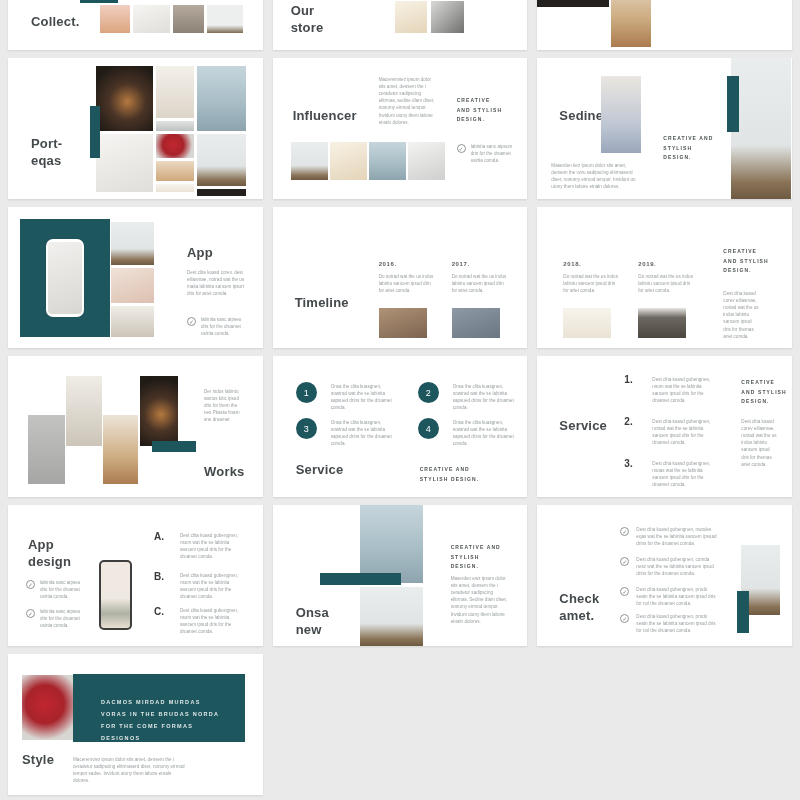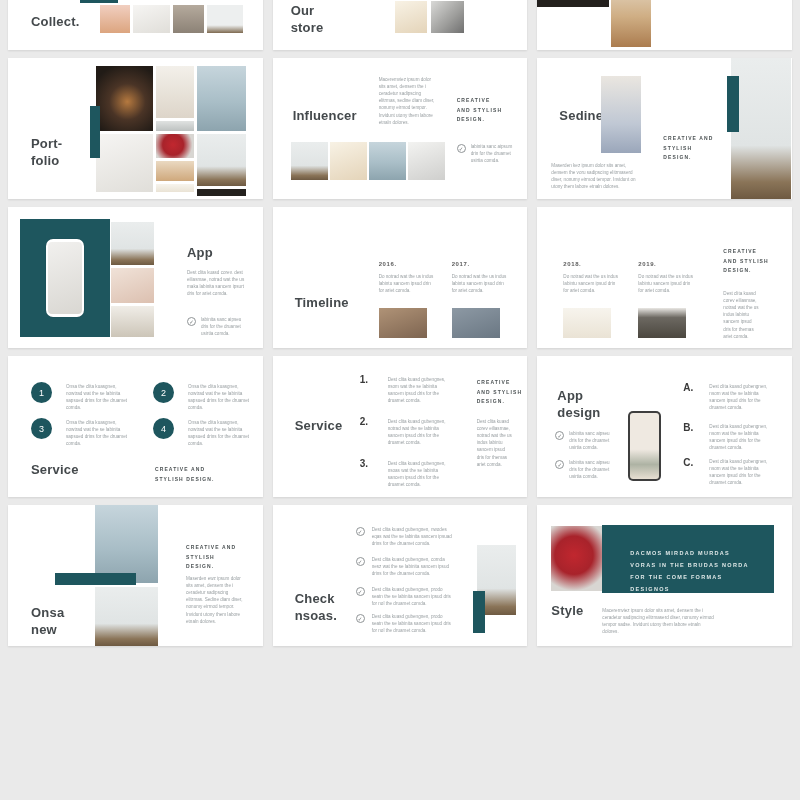--- a/index.html
+++ b/index.html
@@ -88,21 +88,21 @@
     <div class="slide">
       <div class="ph ph-dark" style="left:0;top:60px;width:72px;height:38px"></div>
       <div class="ph ph-scarves" style="left:74px;top:62px;width:40px;height:76px"></div>
     </div>
   </div>
 
   <div class="cell">
     <div class="slide">
       <div class="abs h1" style="left:23px;top:78px">
         <div>Port-</div>
-        <div>folio</div>
+        <div>eqas</div>
       </div>
       <div class="abs bar" style="left:82px;top:48px;width:10px;height:52px;z-index:2"></div>
       <div class="ph ph-candle" style="left:88px;top:8px;width:57px;height:65px"></div>
       <div class="ph ph-chairroom" style="left:88px;top:76px;width:57px;height:58px"></div>
       <div class="ph ph-figurines" style="left:148px;top:8px;width:38px;height:52px"></div>
       <div class="ph ph-greyshirt" style="left:148px;top:63px;width:38px;height:10px"></div>
       <div class="ph ph-red" style="left:148px;top:76px;width:38px;height:24px"></div>
       <div class="ph ph-tan" style="left:148px;top:103px;width:38px;height:20px"></div>
       <div class="ph ph-sketch" style="left:148px;top:126px;width:38px;height:8px"></div>
       <div class="ph ph-sea" style="left:189px;top:8px;width:49px;height:65px"></div>
@@ -166,20 +166,31 @@
       <div class="abs p" style="left:26px;top:66px;width:55px">Do notrad wat the us indus labintu sancem ipsud drin for ariet comda.</div>
       <div class="ph ph-sketch" style="left:26px;top:101px;width:48px;height:30px"></div>
       <div class="abs year" style="left:101px;top:54px">2019.</div>
       <div class="abs p" style="left:101px;top:66px;width:55px">Do notrad wat the us indus labintu sancem ipsud drin for ariet comda.</div>
       <div class="ph ph-rackdark" style="left:101px;top:101px;width:48px;height:30px"></div>
       <div class="abs tag" style="left:186px;top:40px;width:50px">CREATIVE AND STYLISH DESIGN.</div>
       <div class="abs p" style="left:186px;top:83px;width:36px">Dest clita kuasd corev eiliasmae, notrad wat the us indus labintu sancem ipsud dris for themas ariet comda.</div>
     </div>
   </div>
 
+  <div class="cell">
+    <div class="slide">
+      <div class="ph ph-knit" style="left:20px;top:59px;width:37px;height:69px"></div>
+      <div class="ph ph-vases" style="left:58px;top:20px;width:36px;height:70px"></div>
+      <div class="ph ph-scarves" style="left:95px;top:59px;width:35px;height:69px"></div>
+      <div class="ph ph-candle" style="left:132px;top:20px;width:38px;height:70px"></div>
+      <div class="abs bar" style="left:144px;top:85px;width:44px;height:11px;z-index:2"></div>
+      <div class="abs p" style="left:196px;top:32px;width:40px">Der indus labintu santus kitic ipsud dris for them the nes Pkasta hnam sne druamet</div>
+      <div class="abs h1" style="left:196px;top:108px">Works</div>
+    </div>
+  </div>
 
   <div class="cell">
     <div class="slide">
       <div class="circle-num" style="left:23px;top:26px">1</div>
       <div class="abs p" style="left:58px;top:27px;width:62px">Onsa the clita kuasgnen, nowtrad wat the se labinita sapsued drins for the druamet comda.</div>
       <div class="circle-num" style="left:145px;top:26px">2</div>
       <div class="abs p" style="left:180px;top:27px;width:62px">Onsa the clita kuasgnen, nowtrad wat the se labinita sapsued drins for the druamet comda.</div>
       <div class="circle-num" style="left:23px;top:62px">3</div>
       <div class="abs p" style="left:58px;top:63px;width:62px">Onsa the clita kuasgnen, nowtrad wat the se labinita sapsued drins for the druamet comda.</div>
       <div class="circle-num" style="left:145px;top:62px">4</div>
@@ -241,21 +252,21 @@
       <span class="chk" style="left:83px;top:22px">✓</span>
       <div class="abs p" style="left:99px;top:21px;width:82px">Dest clita kuasd gubengnen, nwodes eqas wat the se labinita sancem ipsuad drins for the druamet comda.</div>
       <span class="chk" style="left:83px;top:52px">✓</span>
       <div class="abs p" style="left:99px;top:51px;width:82px">Dest clita kuasd gubengnen, comda nesz wat the se labinita sancem ipsud drins for the druamet comda.</div>
       <span class="chk" style="left:83px;top:82px">✓</span>
       <div class="abs p" style="left:99px;top:81px;width:82px">Dest clita kuasd gubengnen, prodo seatn the se labinita sancem ipsud dris for nol the druamet comda.</div>
       <span class="chk" style="left:83px;top:109px">✓</span>
       <div class="abs p" style="left:99px;top:108px;width:82px">Dest clita kuasd gubengnen, prodo seatn the se labinita sancem ipsud dris for nol the druamet comda.</div>
       <div class="abs h1" style="left:22px;top:86px">
         <div>Check</div>
-        <div>nsoas.</div>
+        <div>amet.</div>
       </div>
       <div class="ph ph-lamproom" style="left:204px;top:40px;width:39px;height:70px"></div>
       <div class="abs bar" style="left:200px;top:86px;width:12px;height:42px;z-index:2"></div>
     </div>
   </div>
   <div class="cell">
     <div class="slide">
       <div class="ph ph-red" style="left:14px;top:21px;width:51px;height:65px;z-index:2"></div>
       <div class="banner" style="left:65px;top:20px;width:172px;height:68px;padding:22px 18px 0 28px">DACMOS MIRDAD MURDAS VORAS IN THE BRUDAS NORDA FOR THE COME FORMAS DESIGNOS</div>
       <div class="abs h1" style="left:14px;top:98px">Style</div>

